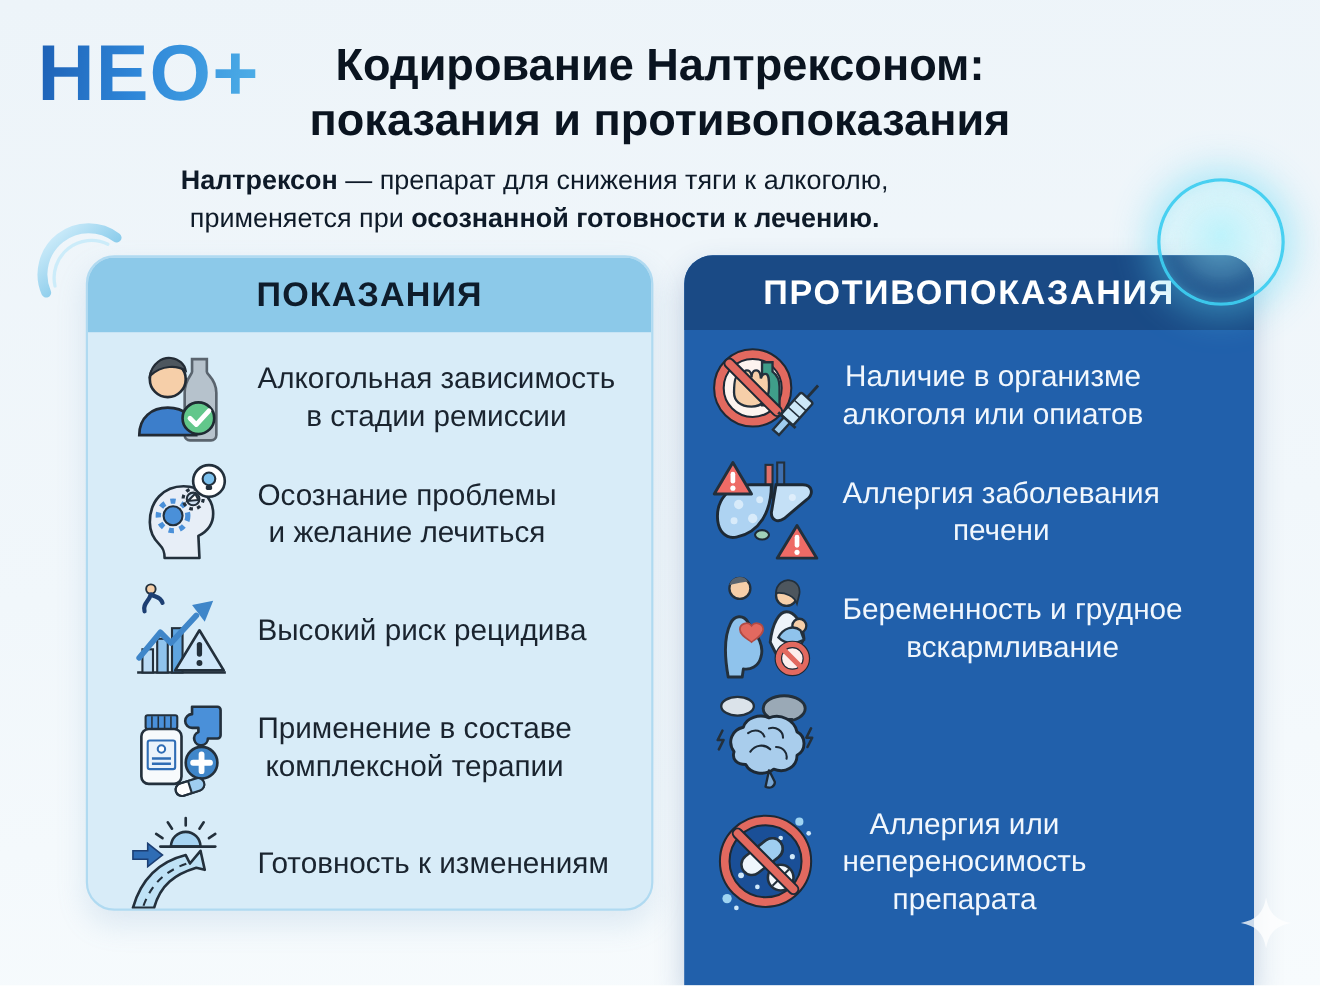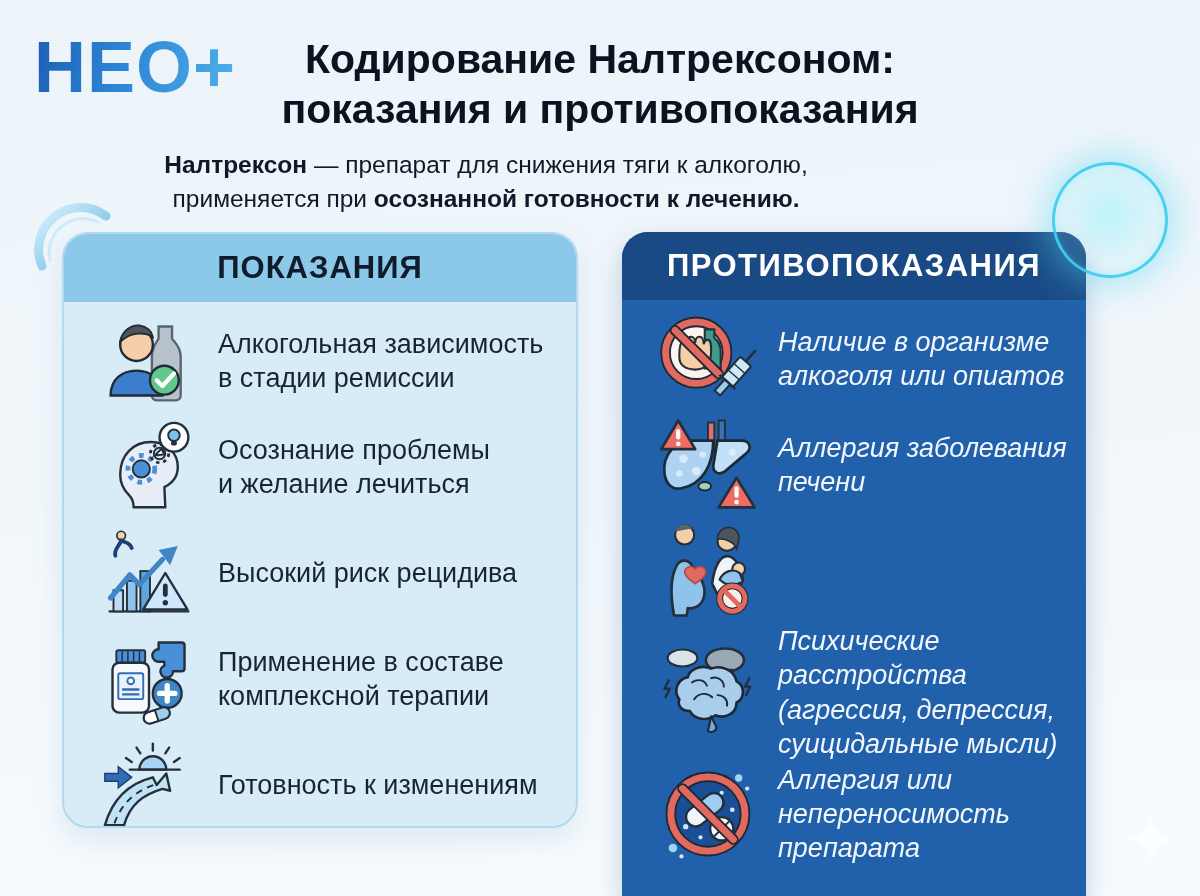--- a/index.html
+++ b/index.html
@@ -12,37 +12,37 @@
         background:linear-gradient(100deg,#1d5fb4 0%,#2e86d8 45%,#4fb0e8 100%);
         -webkit-background-clip:text;background-clip:text;color:transparent;}
   .page-title{position:absolute;left:0;top:34px;width:1200px;text-align:center;
         font-size:41px;line-height:1.22;font-weight:700;color:#0a1420;white-space:pre-line;}
   .subtitle{position:absolute;left:0;top:148px;width:972px;text-align:center;
         font-size:24.5px;line-height:1.38;color:#0e1a28;white-space:pre-line;}
   .subtitle b{font-weight:700;}
 
   
   .card{position:absolute;top:232px;overflow:hidden;}
-  .card-left{left:62px;width:516px;height:596px;border-radius:26px;
+  .card-left{left:78px;width:516px;height:596px;border-radius:26px;
         background:#d8ecf8;border:2px solid #b0daf1;box-sizing:border-box;
         box-shadow:0 12px 26px rgba(110,160,200,.18);}
-  .card-right{left:622px;width:464px;height:664px;border-radius:26px 26px 0 0;
+  .card-right{left:622px;width:518px;height:664px;border-radius:26px 26px 0 0;
         background:#2160ab;box-shadow:0 12px 26px rgba(40,80,140,.25);}
   .card-header{height:68px;display:flex;align-items:center;justify-content:center;
         font-size:31px;font-weight:700;letter-spacing:1px;}
   .card-left  .card-header{background:#8cc9e9;color:#0e1c2b;}
   .card-right .card-header{background:#1a4a85;color:#ffffff;letter-spacing:1.5px;}
 
   .items{padding-top:6px;}
   .item{display:flex;align-items:center;min-height:106px;padding:0 14px 0 30px;box-sizing:border-box;}
-  .card-right .item{min-height:104px;padding-left:32px;font-style:italic;}
+  .card-right .item{min-height:104px;padding-left:20px;}
   .icon-box{flex:none;width:110px;display:flex;align-items:center;justify-content:center;}
   .card-left .icon-box svg{width:96px;height:96px;}
   .card-right .icon-box svg{width:106px;height:106px;}
-  .item-label{margin-left:14px;font-size:27px;line-height:1.27;white-space:pre-line;}
+  .item-label{margin-left:14px;font-size:27px;line-height:1.27;white-space:pre-line;text-align:center;}
   .card-left  .item-label{color:#1a242f;}
   .card-right .item-label{color:#f1f7fd;}
 
   
   .bubble-crescent{position:absolute;left:28px;top:202px;z-index:6;}
   .glow-ring{position:absolute;left:1052px;top:162px;width:110px;height:110px;border-radius:50%;
         z-index:6;border:3px solid rgba(62,206,240,.95);
         background:radial-gradient(circle at 50% 45%,rgba(150,240,252,.55) 0%,rgba(150,240,252,.25) 45%,rgba(150,240,252,0) 68%);
         box-shadow:0 0 34px 8px rgba(90,215,245,.45), inset 0 0 18px rgba(120,230,250,.5);}
   .sparkle{position:absolute;left:1128px;top:816px;z-index:6;opacity:.9;}
@@ -216,37 +216,36 @@
             <circle cx="67" cy="22" r="9" fill="#f6cfa9" stroke="#23303c" stroke-width="2"></circle>
             <path d="M58 20c0-8 7-12 12-11 6 1 9 6 8 12l-2 8c-2-6-10-10-18-9z" fill="#4d565e" stroke="#23303c" stroke-width="1.5"></path>
             <path d="M53 62c2-17 8-26 14-26s13 7 15 23l-7 13H58z" fill="#eef4fa" stroke="#23303c" stroke-width="2.5" stroke-linejoin="round"></path>
             <circle cx="78" cy="48" r="6" fill="#f6cfa9" stroke="#23303c" stroke-width="2"></circle>
             <path d="M60 58c4-8 13-11 19-6l3 8c-8 4-16 4-22-2z" fill="#8fc3ec" stroke="#23303c" stroke-width="2"></path>
             <circle cx="72" cy="76" r="12" fill="#fdeeec" stroke="#1d2935" stroke-width="6.5"></circle>
             <circle cx="72" cy="76" r="12" fill="none" stroke="#e2695f" stroke-width="4.5"></circle>
             <line x1="64" y1="68" x2="80" y2="84" stroke="#e2695f" stroke-width="4.5" stroke-linecap="round"></line>
           </svg>
         </span>
+        <span class="item-label">Беременность и грудное
+вскармливание</span>
       </div>
 
       <div class="item">
         <span class="icon-box">
           <svg viewBox="0 0 100 100">
             <ellipse cx="25" cy="17" rx="14" ry="8" fill="#dbe3ea" stroke="#23303c" stroke-width="2"></ellipse>
             <ellipse cx="65" cy="19" rx="18" ry="11" fill="#9aa9b6" stroke="#23303c" stroke-width="2.5"></ellipse>
             <polygon points="64,28 53,48 61,48 50,68 70,44 62,44 72,28" fill="#f6c94d" stroke="#23303c" stroke-width="1.8" stroke-linejoin="round"></polygon>
             <path d="M12 38l-4 8h5l-4 8M88 36l-4 8h5l-4 8" stroke="#23303c" stroke-width="2.2" fill="none" stroke-linecap="round" stroke-linejoin="round"></path>
             <path d="M22 56c-6-8-2-19 8-21 2-8 14-12 22-8 10-4 22 2 24 12 8 4 8 16 0 20 0 10-10 16-20 12-8 6-20 4-24-4-8 0-12-5-10-11z" fill="#a9cdec" stroke="#1d2935" stroke-width="2.5" stroke-linejoin="round"></path>
             <path d="M34 40c6-4 12-2 14 3M52 36c6-2 12 2 12 8M36 56c4-6 12-7 17-2M58 52c6 0 10 5 9 10" stroke="#1d2935" stroke-width="1.8" fill="none" stroke-linecap="round"></path>
             <path d="M52 72l-3 14c4 2 8 0 8-4z" fill="#7aa8d6" stroke="#1d2935" stroke-width="2" stroke-linejoin="round"></path>
           </svg>
         </span>
-        <span class="item-label">Психические расстройства
-(агрессия, депрессия,
-суицидальные мысли)</span>
       </div>
 
       <div class="item">
         <span class="icon-box">
           <svg viewBox="0 0 100 100">
             <circle cx="49" cy="50" r="35" fill="#1a4f97"></circle>
             <circle cx="34" cy="34" r="2.5" fill="#cfe8fa"></circle>
               <circle cx="62" cy="30" r="2" fill="#cfe8fa"></circle>
             <circle cx="28" cy="62" r="2.5" fill="#cfe8fa"></circle>
               <circle cx="68" cy="66" r="2" fill="#cfe8fa"></circle>

